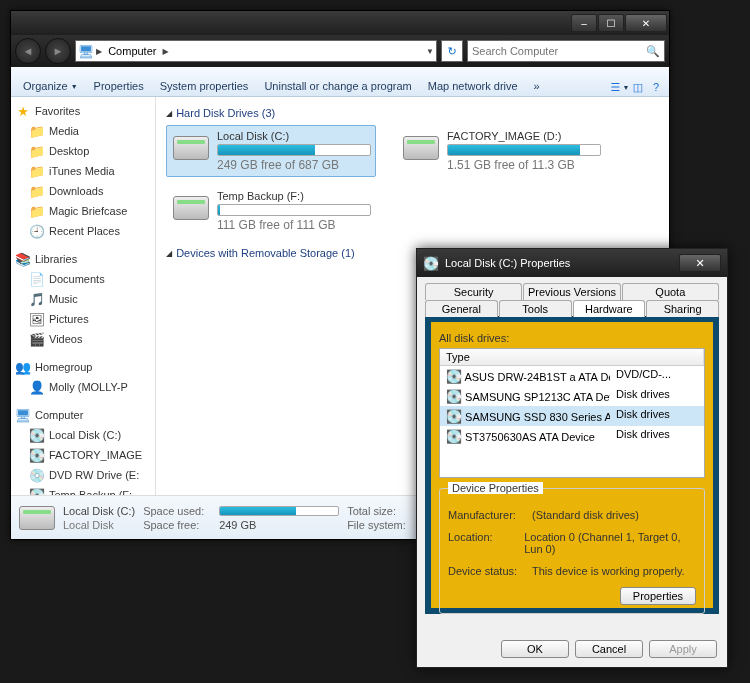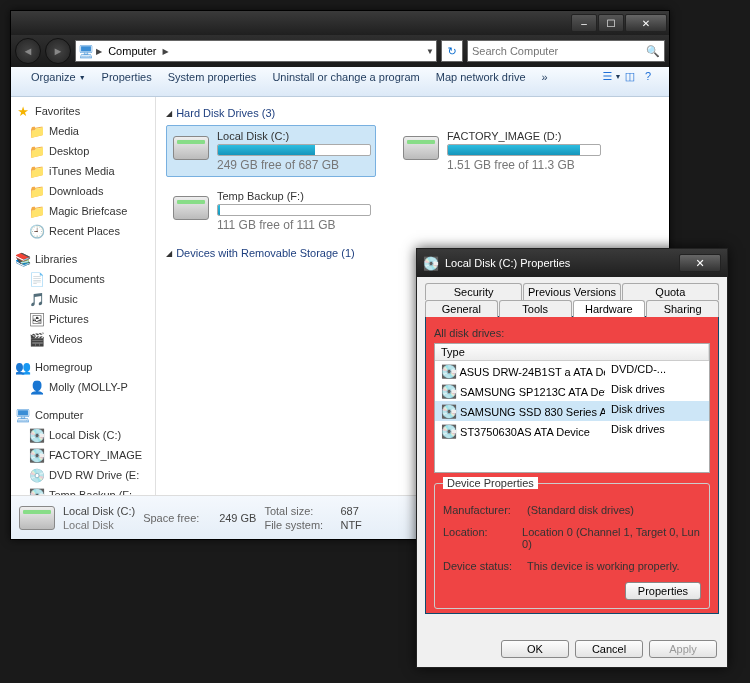--- a/index.html
+++ b/index.html
@@ -10,21 +10,21 @@
 .tbtn.close{width:42px;background:linear-gradient(#666,#333)}
 .navbar{height:32px;background:linear-gradient(#2f2f2f,#1a1a1a);display:flex;align-items:center;padding:0 4px;gap:4px}
 .navarrow{width:26px;height:26px;border-radius:50%;background:radial-gradient(#444,#222);border:1px solid #111;display:flex;align-items:center;justify-content:center;color:#888;cursor:pointer}
 .addrbar{flex:1;height:22px;background:#fff;border:1px solid #666;display:flex;align-items:center;padding:0 2px;gap:2px}
 .addrbar .seg{padding:1px 4px;cursor:pointer;white-space:nowrap}
 .addrbar .arr{color:#444;font-size:8px;cursor:pointer}
 .refresh{width:22px;height:22px;background:#fff;border:1px solid #666;display:flex;align-items:center;justify-content:center;color:#06c;cursor:pointer}
 .searchbox{width:198px;height:22px;background:#fff;border:1px solid #666;display:flex;align-items:center;padding:0 4px}
 .searchbox input{flex:1;border:0;outline:0;color:#888;}
 .searchbox .sicon{color:#06c;cursor:pointer}
-.toolbar{height:30px;background:linear-gradient(#f7fbff,#dce9f7);border-bottom:1px solid #bcd;display:flex;align-items:flex-start;padding:0 12px;gap:0}
+.toolbar{height:30px;background:linear-gradient(#f7fbff,#dce9f7);border-bottom:1px solid #bcd;display:flex;align-items:flex-end;padding:0 4px;gap:0}
 .toolbar .tb{padding:4px 8px;color:#1e395b;cursor:pointer;display:flex;align-items:center;gap:3px}
 .toolbar .spacer{flex:1}
 .toolbar .ddarr{font-size:7px;color:#1e395b}
 .tbico{width:18px;height:18px;display:flex;align-items:center;justify-content:center;color:#1e6fd6;cursor:pointer}
 .body{display:flex;height:calc(100% - 24px - 32px - 30px - 44px);background:#fff}
 .sidebar{width:145px;border-right:1px solid #e0e0e0;overflow:hidden;padding:4px 0}
 .sgroup{margin-bottom:8px}
 .sgroup .shead{display:flex;align-items:center;gap:4px;padding:2px 4px;color:#333;cursor:pointer}
 .sgroup .sitem{display:flex;align-items:center;gap:4px;padding:2px 4px 2px 18px;color:#333;cursor:pointer;white-space:nowrap;overflow:hidden}
 .ic{width:16px;height:16px;display:inline-flex;align-items:center;justify-content:center;font-size:13px;flex-shrink:0}
@@ -58,21 +58,21 @@
 .statusbar .sbbar .fill{height:100%;background:linear-gradient(#2dbde0,#1695bb)}
 .props{position:absolute;left:416px;top:248px;width:312px;height:420px;background:#f0f0f0;border:1px solid #222;box-shadow:0 0 12px rgba(0,0,0,.7)}
 .props .ptitle{height:28px;background:linear-gradient(#3a3a3a,#1f1f1f);color:#fff;display:flex;align-items:center;padding:0 6px;gap:6px}
 .props .ptitle .spacer{flex:1}
 .props .xbtn{width:42px;height:18px;background:linear-gradient(#666,#333);border:1px solid #222;border-radius:2px;color:#fff;display:flex;align-items:center;justify-content:center;cursor:pointer}
 .props .pbody{padding:6px 8px;height:calc(100% - 28px - 36px);overflow:hidden}
 .tabs{position:relative}
 .tabrow{display:flex;gap:1px}
 .tab{padding:2px 0;background:#f0f0f0;border:1px solid #aaa;border-bottom:none;border-radius:3px 3px 0 0;font-size:11px;cursor:pointer;text-align:center;flex:1}
 .tab.active{background:#fff;position:relative;z-index:2}
-.tabpanel{background:#ef4444;border:1px solid #0c4a6e;padding:8px;height:298px;margin-top:-1px}
+.tabpanel{background:#eab308;border:6px solid #0c4a6e;padding:8px;height:298px;margin-top:-1px}
 .subhdr{margin:2px 0 4px;color:#333}
 .listview{border:1px solid #aaa;height:130px;background:#fff}
 .lvhead{display:flex;background:linear-gradient(#fdfdfd,#ececec);border-bottom:1px solid #ccc}
 .lvhead .col{padding:2px 6px;border-right:1px solid #ddd;cursor:pointer}
 .lvrow{display:flex;padding:1px 0;cursor:pointer}
 .lvrow.sel{background:#cde6f7}
 .lvrow .cell{padding:1px 6px;white-space:nowrap;overflow:hidden}
 .c1{width:170px}
 .c2{flex:1}
 .devgroup{border:1px solid #ccc;border-radius:3px;padding:10px 8px 8px;margin-top:10px;position:relative}
@@ -265,20 +265,26 @@
   <div class="statusbar">
     <div class="sbic">
         <div class="hdd" style="margin-top:4px"></div>
       </div>
     <div class="sbcol">
       <span>Local Disk (C:)</span>
       <span style="color:#777">Local Disk</span>
     </div>
     <div class="sbcol">
       <div class="sbrow">
+          <span class="sblbl">Space used:</span>
+          <div class="sbbar">
+            <div class="fill" id="sb-fill" style="width: 64%;"></div>
+          </div>
+        </div>
+      <div class="sbrow">
           <span class="sblbl">Space free:</span>
           <span>249 GB</span>
         </div>
     </div>
     <div class="sbcol">
       <div class="sbrow">
           <span class="sblbl">Total size:</span>
           <span>687</span>
         </div>
       <div class="sbrow">

